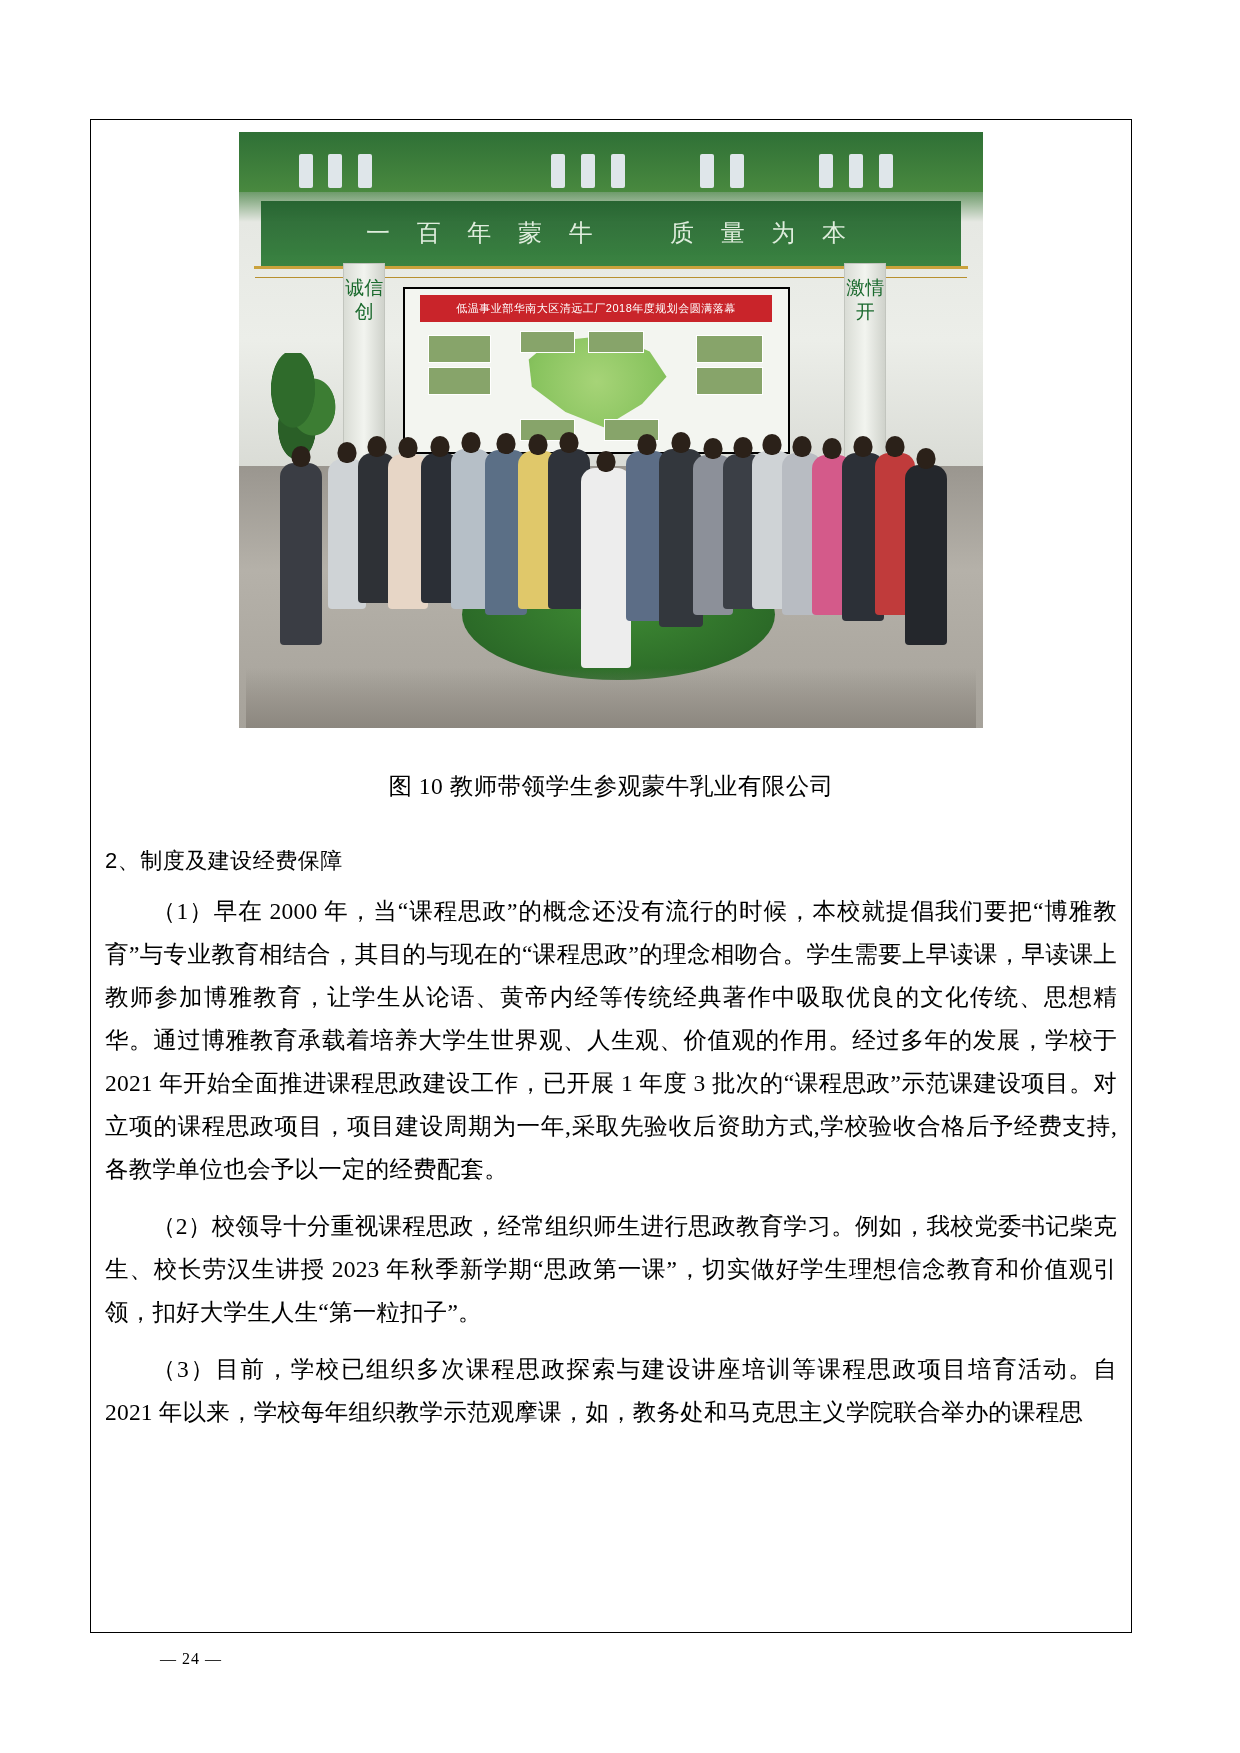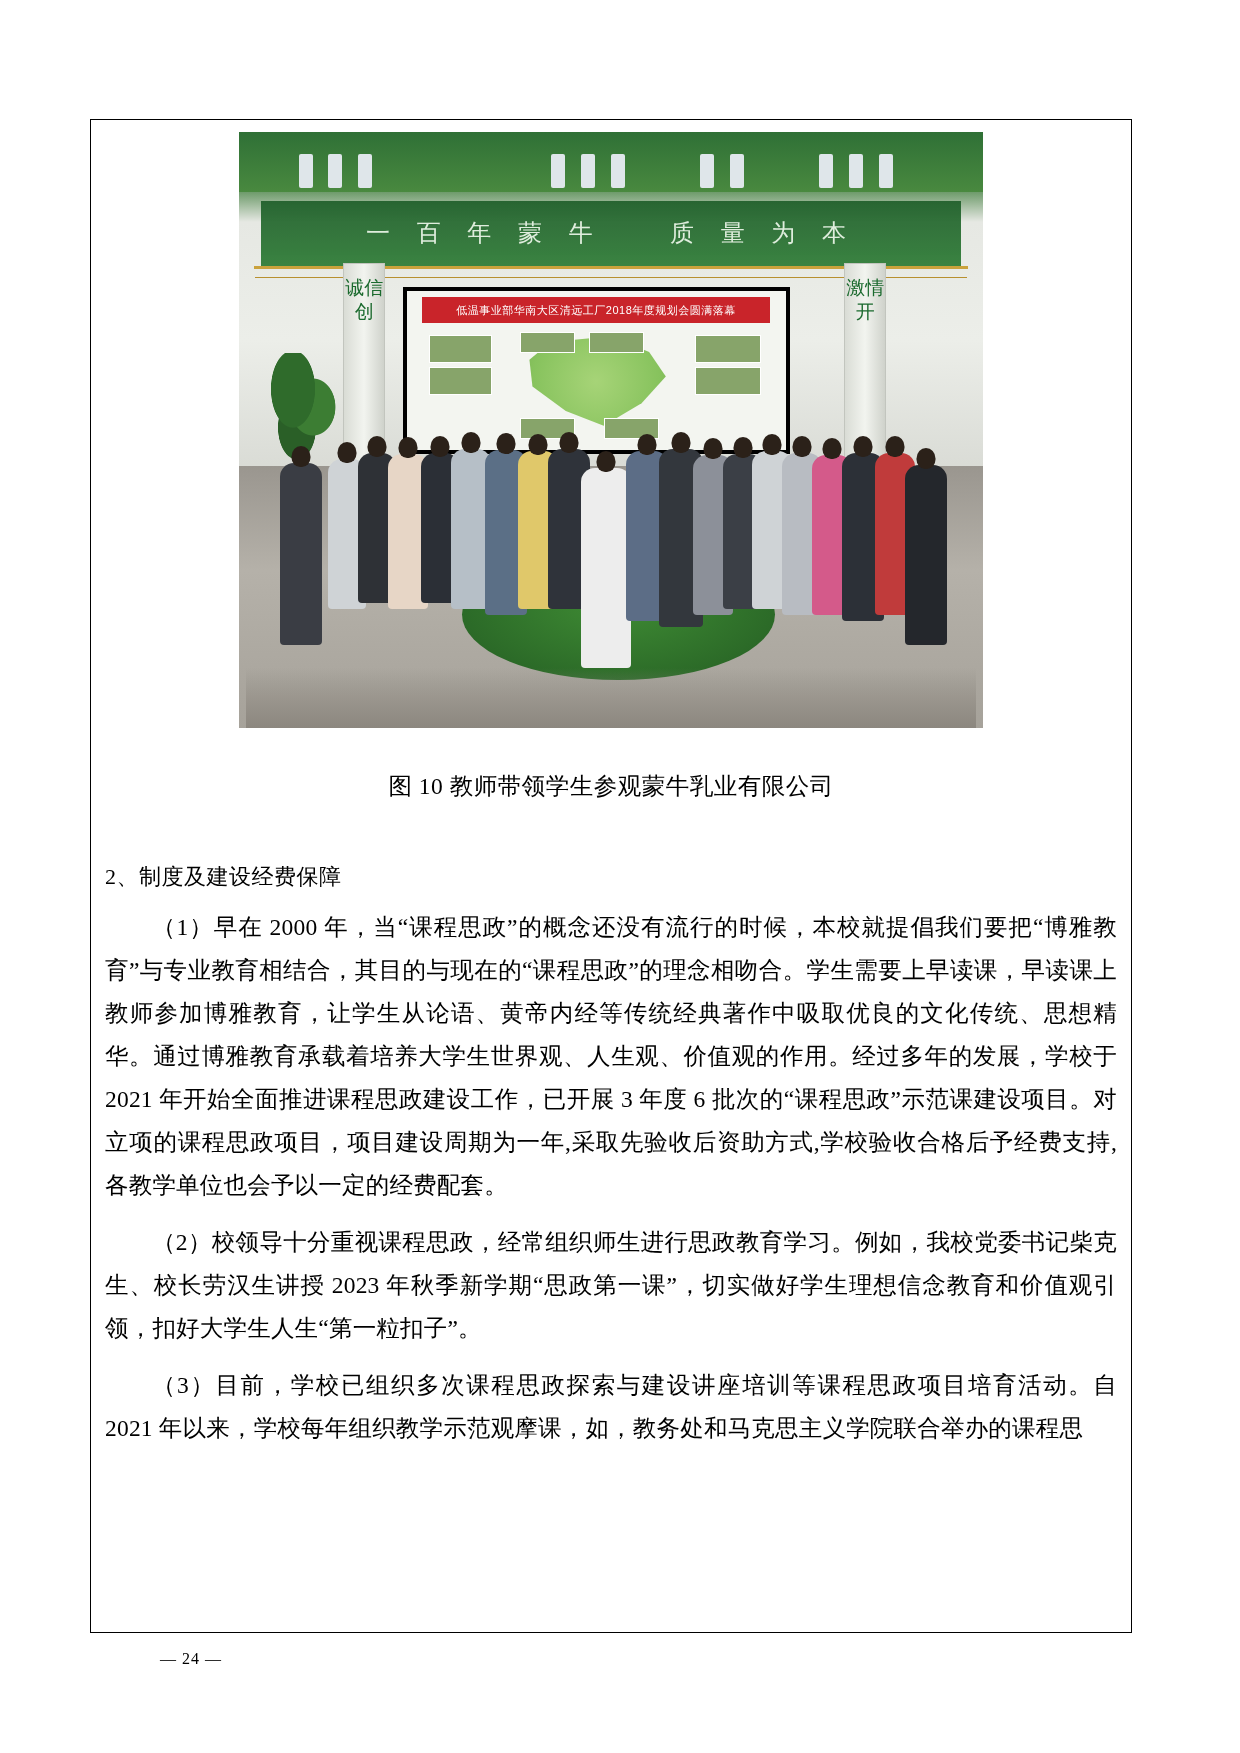--- a/index.html
+++ b/index.html
@@ -94,21 +94,21 @@
     left: 2%; top: 22.5%;
     width: 96%; height: 3px;
     background: #caa23c;
     box-shadow: 0 10px 0 -1px #b8902f;
   }
   .ph-panel {
     position: absolute;
     left: 22%; top: 26%;
     width: 52%; height: 28%;
     background: #f3f5f0;
-    border: 4px solid #000000;
+    border: 2px solid #000000;
     box-sizing: border-box;
   }
   .ph-panel-title {
     position: absolute;
     left: 4%; top: 4%;
     width: 92%; height: 16%;
     background: #c9242a;
     color: #fff;
     font-size: 11px;
     display: flex; align-items: center; justify-content: center;
@@ -186,22 +186,22 @@
 
   
   .caption {
     text-align: center;
     font-size: 23.5px;
     margin-top: 42px;
     letter-spacing: .5px;
   }
   .section-head {
     font-size: 22px;
-    margin-top: 60px;
-    font-family: Liberation Serif, serif;
+    margin-top: 44px;
+    font-family: Liberation Sans, sans-serif;
     letter-spacing: .5px;
   }
   p.body {
     font-size: 23.5px;
     line-height: 43px;
     margin: 14px 0 0 0;
     text-align: justify;
     text-justify: inter-ideograph;
     text-indent: 2em;
     letter-spacing: .2px;
@@ -327,19 +327,19 @@
             </div>
         </div>
         <div class="cap"></div>
       </div>
     </div>
 
     <div class="caption">图 10  教师带领学生参观蒙牛乳业有限公司</div>
 
     <div class="section-head">2、制度及建设经费保障</div>
 
-    <p class="body">（1）早在 2000 年，当“课程思政”的概念还没有流行的时候，本校就提倡我们要把“博雅教育”与专业教育相结合，其目的与现在的“课程思政”的理念相吻合。学生需要上早读课，早读课上教师参加博雅教育，让学生从论语、黄帝内经等传统经典著作中吸取优良的文化传统、思想精华。通过博雅教育承载着培养大学生世界观、人生观、价值观的作用。经过多年的发展，学校于 2021 年开始全面推进课程思政建设工作，已开展 3 年度 6 批次的“课程思政”示范课建设项目。对立项的课程思政项目，项目建设周期为一年,采取先验收后资助方式,学校验收合格后予经费支持,各教学单位也会予以一定的经费配套。</p>
+    <p class="body">（1）早在 2000 年，当“课程思政”的概念还没有流行的时候，本校就提倡我们要把“博雅教育”与专业教育相结合，其目的与现在的“课程思政”的理念相吻合。学生需要上早读课，早读课上教师参加博雅教育，让学生从论语、黄帝内经等传统经典著作中吸取优良的文化传统、思想精华。通过博雅教育承载着培养大学生世界观、人生观、价值观的作用。经过多年的发展，学校于 2021 年开始全面推进课程思政建设工作，已开展 1 年度 3 批次的“课程思政”示范课建设项目。对立项的课程思政项目，项目建设周期为一年,采取先验收后资助方式,学校验收合格后予经费支持,各教学单位也会予以一定的经费配套。</p>
     <p class="body">（2）校领导十分重视课程思政，经常组织师生进行思政教育学习。例如，我校党委书记柴克生、校长劳汉生讲授 2023 年秋季新学期“思政第一课”，切实做好学生理想信念教育和价值观引领，扣好大学生人生“第一粒扣子”。</p>
     <p class="body">（3）目前，学校已组织多次课程思政探索与建设讲座培训等课程思政项目培育活动。自 2021 年以来，学校每年组织教学示范观摩课，如，教务处和马克思主义学院联合举办的课程思</p>
   </div>
 
   <div class="page-num">— 24 —</div>
 </div>
 
 </body></html>

